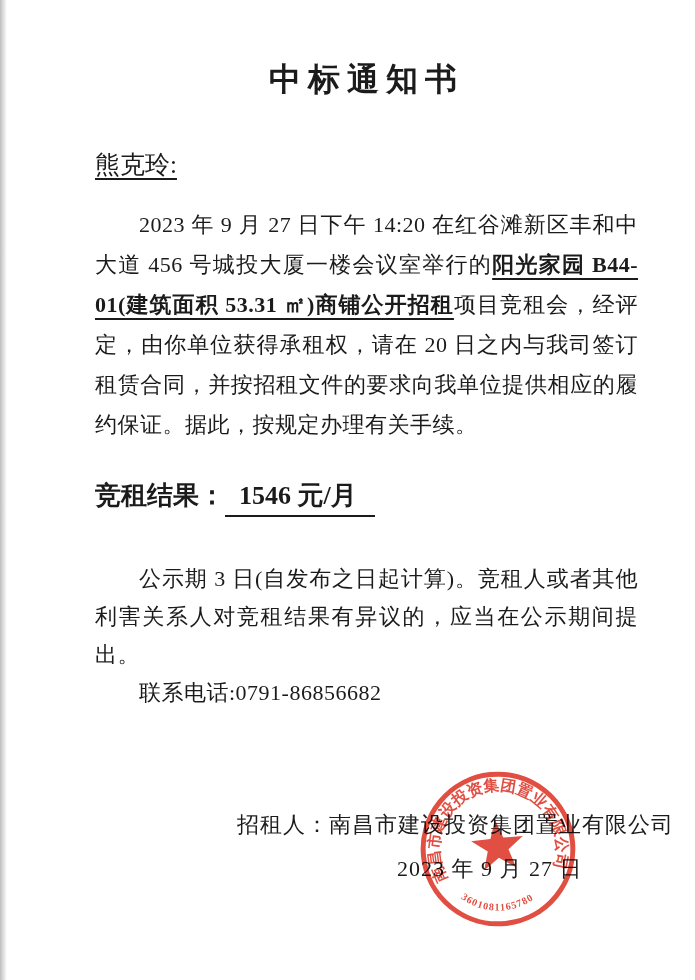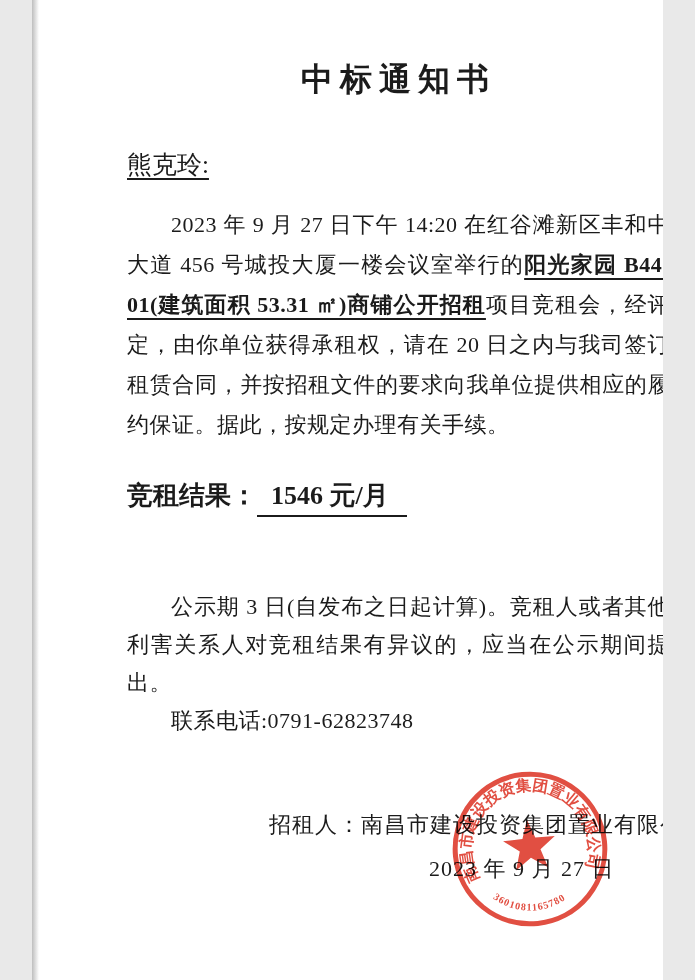--- a/index.html
+++ b/index.html
@@ -1,18 +1,18 @@
 <!DOCTYPE html>
 <html><head>
 <meta charset="utf-8">
 <style>
   html,body{margin:0;padding:0;background:#e9e9e9;}
   .page{
     position:relative;
-    width:631px;height:980px;
+    width:695px;height:980px;
     margin:0 auto;
     background:#ffffff;
     overflow:hidden;
     font-family:"Liberation Serif","DejaVu Serif",serif;
     color:#1b1b1b;
   }
   
   .page::before{
     content:"";position:absolute;left:0;top:0;bottom:0;width:7px;
     background:linear-gradient(90deg,rgba(40,40,40,.30),rgba(255,255,255,0));
@@ -47,21 +47,21 @@
   }
   .result-label{font-weight:700;}
   .result-value{
     font-weight:700;
     display:inline-block;
     padding:0 18px 2px 14px;
     border-bottom:2px solid #1b1b1b;
   }
   .notice-block{
     position:absolute;top:560px;left:95px;width:543px;
-    font-size:22px;line-height:38px;letter-spacing:.5px;margin-top:28px;
+    font-size:22px;line-height:38px;letter-spacing:.5px;
   }
   .notice-block p{
     margin:0;text-align:justify;text-justify:inter-character;text-indent:2em;
   }
   .indent-line{text-indent:2em;}
   .signoff-name{
     position:absolute;top:810px;left:237px;
     font-size:22px;letter-spacing:1px;white-space:nowrap;
   }
   .signoff-date{
@@ -89,21 +89,21 @@
   <h1 class="title">中标通知书</h1>
 
   <div class="salutation">熊克玲:</div>
 
   <p class="para1"><span>2023 年 9 月 27 日下午 14:20 在红谷滩新区丰和中大道 456 号城投大厦一楼会议室举行的</span><span class="hl">阳光家园 B44-01(建筑面积 53.31 ㎡)商铺公开招租</span><span>项目竞租会，经评定，由你单位获得承租权，请在 20 日之内与我司签订租赁合同，并按招租文件的要求向我单位提供相应的履约保证。据此，按规定办理有关手续。</span></p>
 
   <div class="result"><span class="result-label">竞租结果：</span><span class="result-value">1546 元/月</span></div>
 
   <div class="notice-block">
     <p>公示期 3 日(自发布之日起计算)。竞租人或者其他利害关系人对竞租结果有异议的，应当在公示期间提出。</p>
-    <div class="indent-line">联系电话:0791-62823748</div>
+    <div class="indent-line">联系电话:0791-86856682</div>
   </div>
 
   <div class="signoff-name">招租人：南昌市建设投资集团置业有限公司</div>
 
   <div class="signoff-date">2023 年 9 月 27 日</div>
 
   <svg class="seal" viewBox="0 0 180 180">
     <defs>
       <path id="sealArcTop" d="M 37.4 114.5 A 58 58 0 1 1 142.6 114.5" fill="none"></path>
       <path id="sealArcBottom" d="M 46.9 133.1 A 61 61 0 0 0 133.1 133.1" fill="none"></path>

